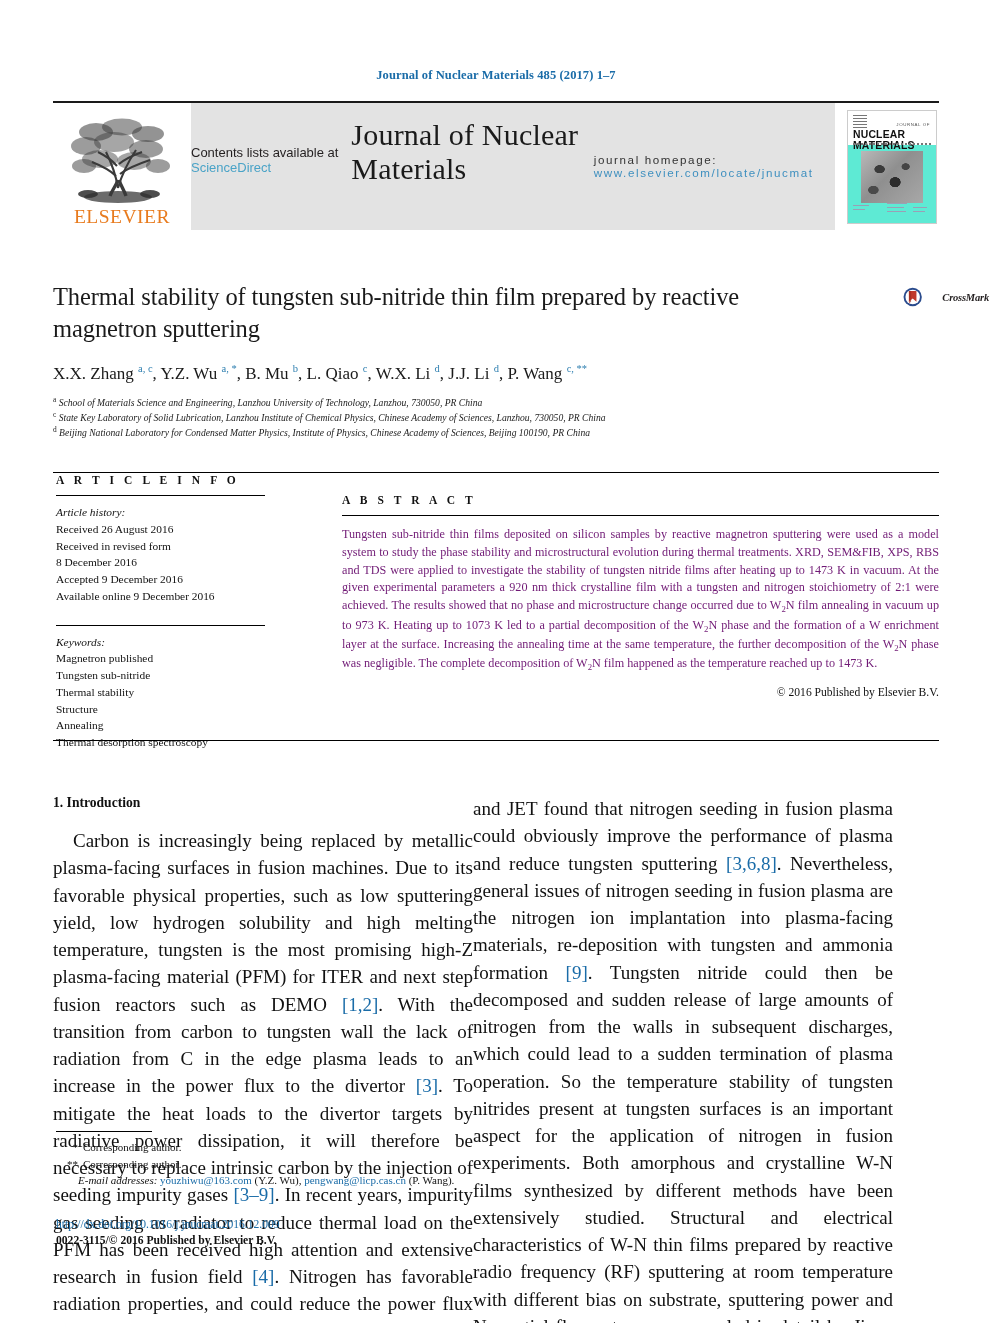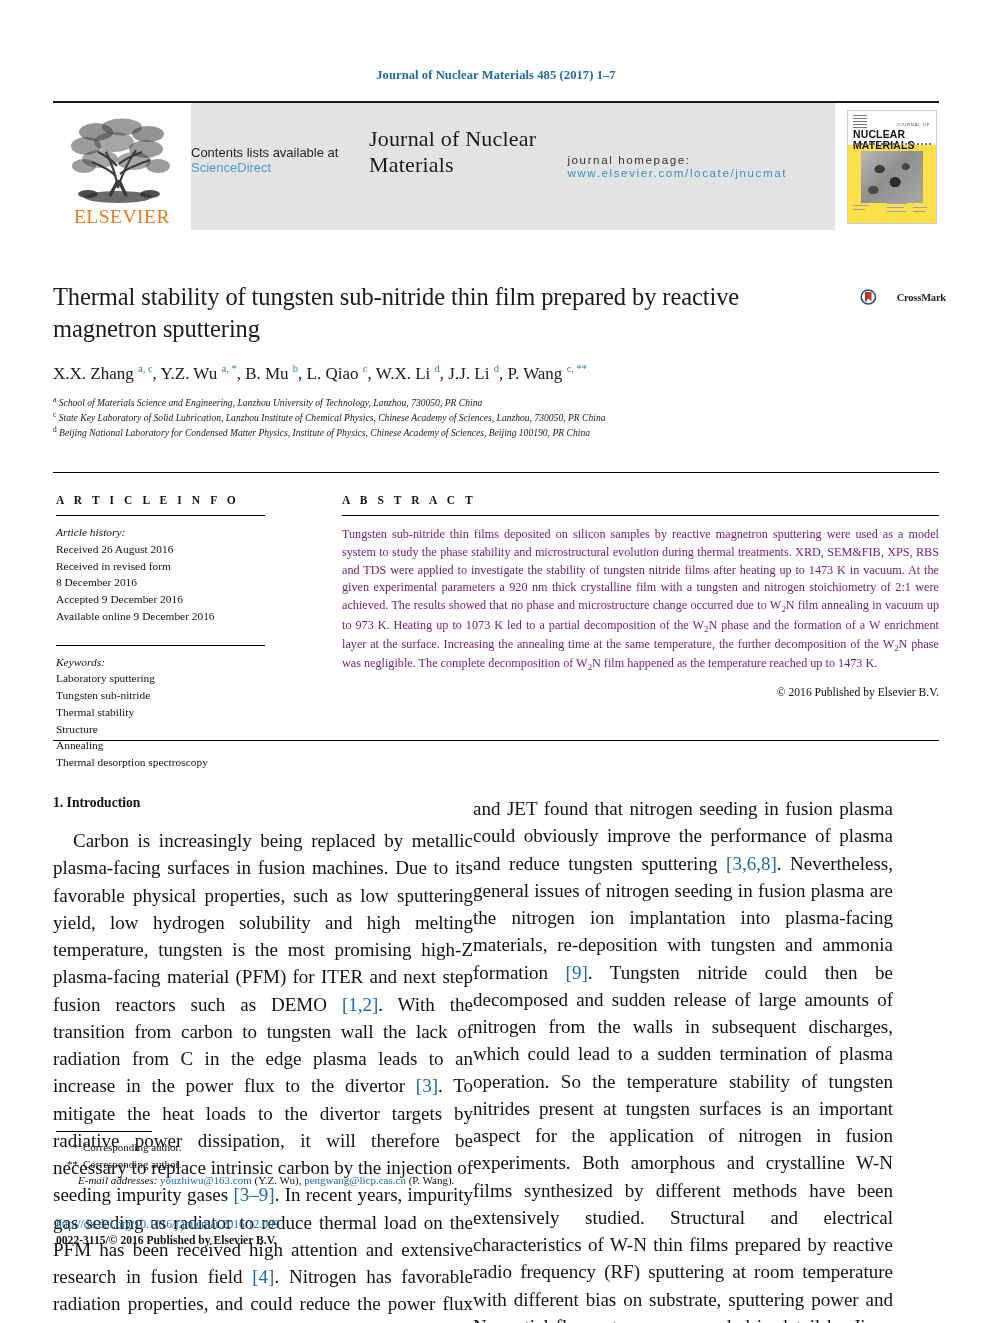--- a/index.html
+++ b/index.html
@@ -85,21 +85,21 @@
     font-family: "Liberation Sans", sans-serif;
     font-size: 13px;
     color: #231f20;
     margin-bottom: 12px;
   }
   .contents-line .sd {
     color: #4aa3c7;
   }
   .journal-title {
     font-family: "Liberation Serif", serif;
-    font-size: 22px;
+    font-size: 30px;
     color: #1a1a1a;
     letter-spacing: .2px;
     margin-bottom: 27px;
   }
   .homepage-line {
     font-family: "Liberation Sans", sans-serif;
     font-size: 11.6px;
     letter-spacing: 1.6px;
     color: #333;
   }
@@ -112,21 +112,21 @@
     background: #fff;
     display: flex;
     align-items: center;
     justify-content: center;
     padding-left: 10px;
     box-sizing: border-box;
   }
   .cover-box {
     width: 88px;
     height: 112px;
-    background: #fde047;
+    background: #5eead4;
     position: relative;
     overflow: hidden;
     border: 1px solid #ccc;
   }
   .cover-top {
     position:absolute; top:0; left:0; right:0; height:34px; background:#fff;
   }
   .cover-els {
     position:absolute; top:4px; left:5px; width:14px; height:13px;
     background:
@@ -204,26 +204,27 @@
     font-size: 7.4px;
     font-style: normal;
     vertical-align: super;
     line-height: 0;
   }
 
   
   .crossmark {
     position: absolute;
     top: 278px;
-    left: 860px;
+    left: 903px;
     width: 86px;
     height: 38px;
     display: flex;
     align-items: center;
     gap: 20px;
+    font-style: italic;
   }
   .cm-label {
     font-family: "Liberation Serif", serif;
     font-size: 10.5px;
     font-weight: bold;
     color: #231f20;
     letter-spacing: -.2px;
   }
 
   
@@ -244,21 +245,21 @@
   .colhead {
     font-family: "Liberation Serif", serif;
     font-size: 11.5px;
     font-weight: bold;
     letter-spacing: 3.6px;
     color: #111;
   }
   .info-col {
     position: absolute;
     left: 56px;
-    top: 494px;
+    top: 474px;
     width: 218px;
   }
   .info-hr {
     border-top: 1px solid #000;
     margin: 9px 0 8px 0;
     width: 209px;
   }
   .info-body {
     font-family: "Liberation Serif", serif;
     font-size: 11.4px;
@@ -474,21 +475,21 @@
       <div class="it">Article history:</div>
       <div>Received 26 August 2016</div>
       <div>Received in revised form</div>
       <div>8 December 2016</div>
       <div>Accepted 9 December 2016</div>
       <div>Available online 9 December 2016</div>
     </div>
     <div class="info-hr" style="margin-top:20px"></div>
     <div class="info-body">
       <div class="it">Keywords:</div>
-      <div>Laboratory sputtering</div>
+      <div>Magnetron published</div>
       <div>Tungsten sub-nitride</div>
       <div>Thermal stability</div>
       <div>Structure</div>
       <div>Annealing</div>
       <div>Thermal desorption spectroscopy</div>
     </div>
   </div>
 
   <div class="abs-col">
     <div class="colhead">A B S T R A C T</div>

